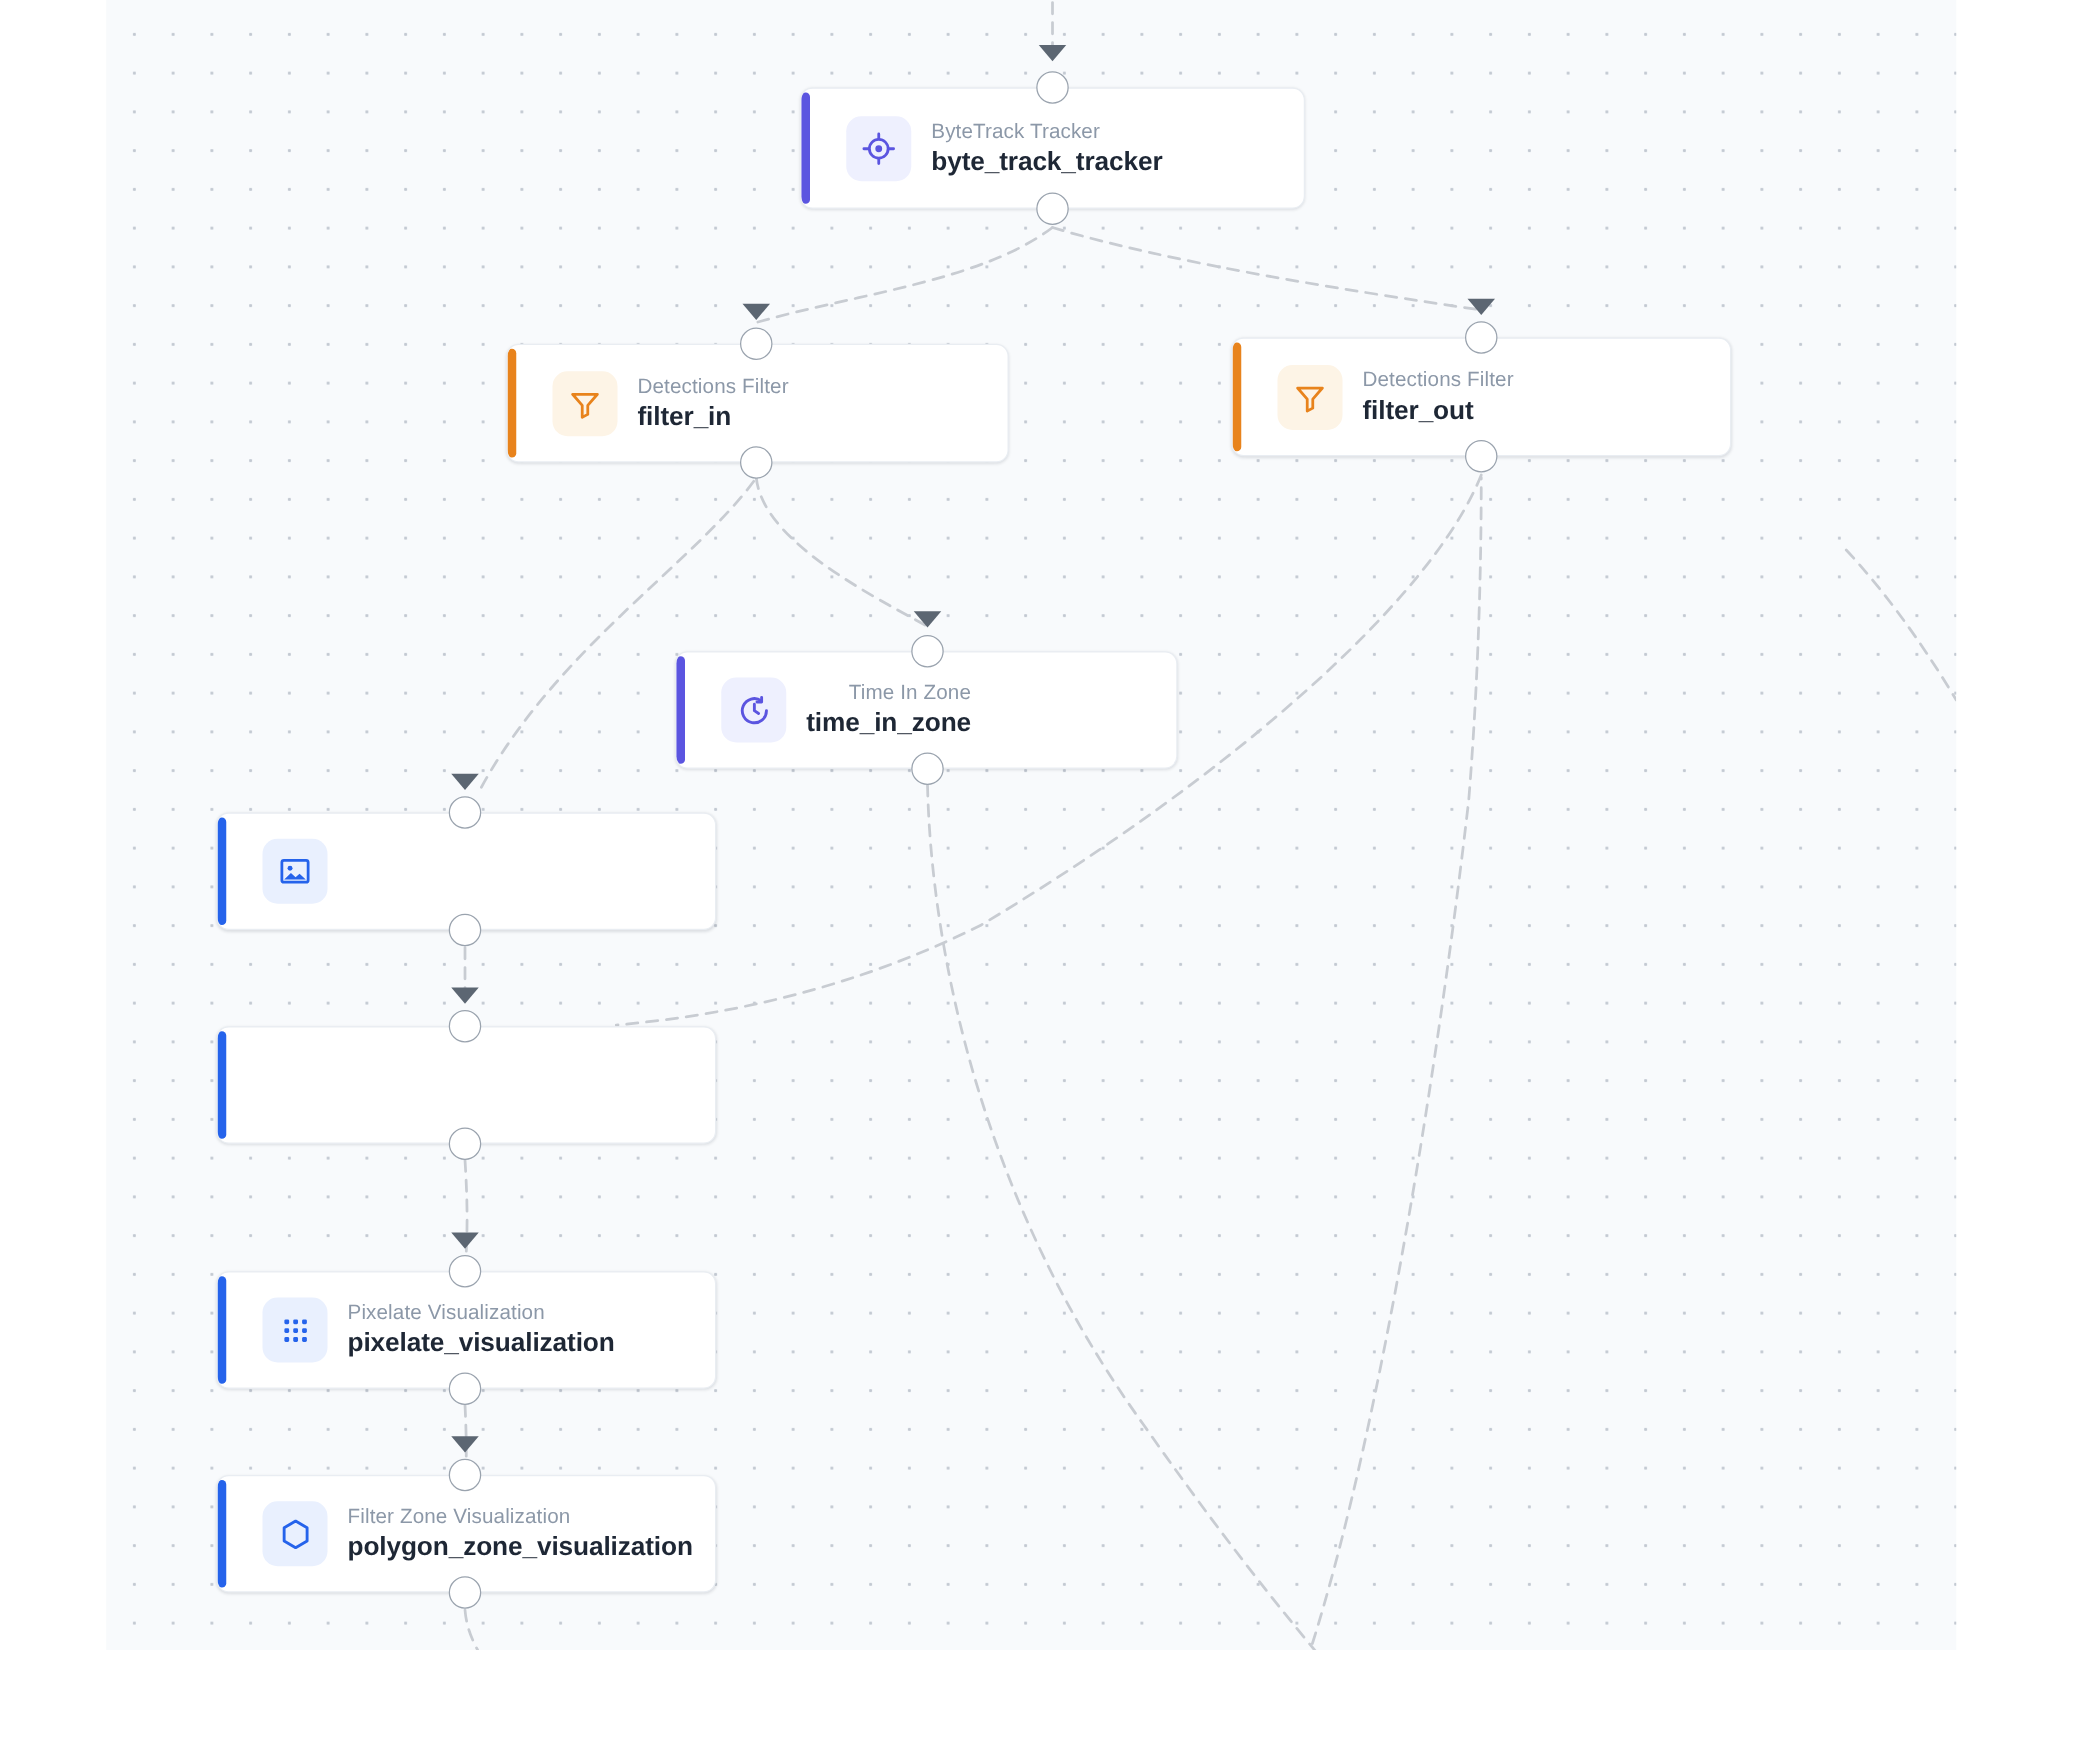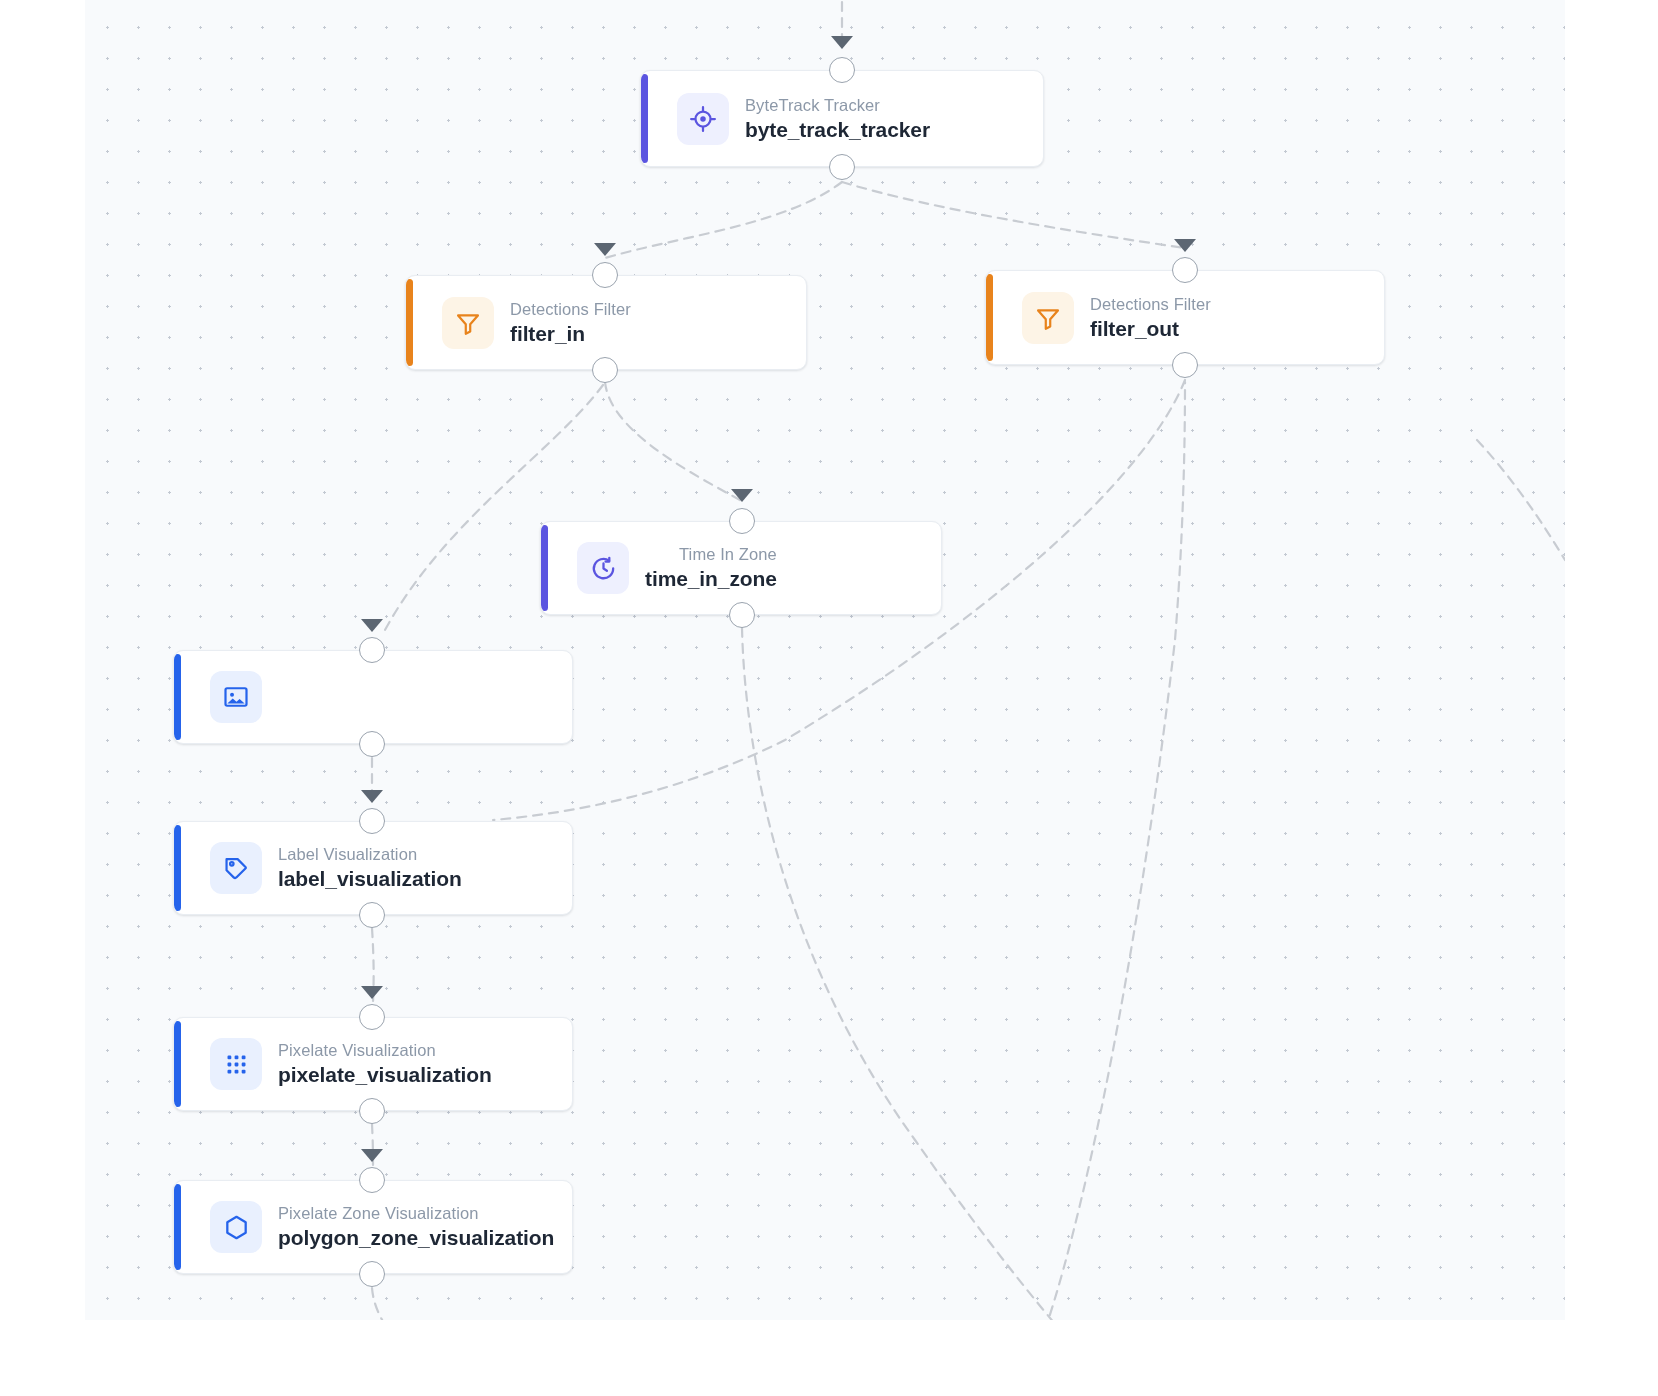--- a/index.html
+++ b/index.html
@@ -239,32 +239,20 @@
             <path d="M4.6 17.6l4.6-4.4 3.2 2.9 2.7-2.4 4.3 3.9" fill="#2563eb" stroke="none"></path>
           </svg>
         </span>
       </div>
     </div>
     <span class="port" style="left:274px; top:637px;"></span>
     <span class="port" style="left:274px; top:731px;"></span>
 
     <div class="node" style="left:88px; top:821px; width:400px; height:94px;">
       <span class="accent" style="background:#2563eb;"></span>
-      <div class="node-inner">
-        <span class="icon-tile blue">
-          <svg width="28" height="28" viewBox="0 0 24 24" fill="none" stroke="#2563eb" stroke-width="1.9" stroke-linejoin="round">
-            <path d="M20.3 12.2l-7.8 7.8a1.8 1.8 0 0 1-2.5 0l-6.1-6.1V4.4h9.5l6.9 6.9a1 1 0 0 1 0 .9z"></path>
-            <circle cx="8.4" cy="8.4" r="1.5"></circle>
-          </svg>
-        </span>
-        <div class="labels">
-          <span class="kind">Label Visualization</span>
-          <span class="name">label_visualization</span>
-        </div>
-      </div>
     </div>
     <span class="port" style="left:274px; top:808px;"></span>
     <span class="port" style="left:274px; top:902px;"></span>
 
     <div class="node" style="left:88px; top:1017px; width:400px; height:94px;">
       <span class="accent" style="background:#2563eb;"></span>
       <div class="node-inner">
         <span class="icon-tile blue">
           <svg width="27" height="27" viewBox="0 0 24 24" fill="#2563eb">
             <rect x="4" y="4" width="3.4" height="3.4" rx="1"></rect>
@@ -289,21 +277,21 @@
 
     <div class="node" style="left:88px; top:1180px; width:400px; height:94px;">
       <span class="accent" style="background:#2563eb;"></span>
       <div class="node-inner">
         <span class="icon-tile blue">
           <svg width="29" height="29" viewBox="0 0 24 24" fill="none" stroke="#2563eb" stroke-width="1.9" stroke-linejoin="round">
             <path d="M12 3.2l7.6 4.4v8.8L12 20.8l-7.6-4.4V7.6z"></path>
           </svg>
         </span>
         <div class="labels">
-          <span class="kind">Pixelate Zone Visualization</span>
+          <span class="kind">Filter Zone Visualization</span>
           <span class="name">polygon_zone_visualization</span>
         </div>
       </div>
     </div>
     <span class="port" style="left:274px; top:1167px;"></span>
     <span class="port" style="left:274px; top:1261px;"></span>
 
   </div>
 </div>
 

